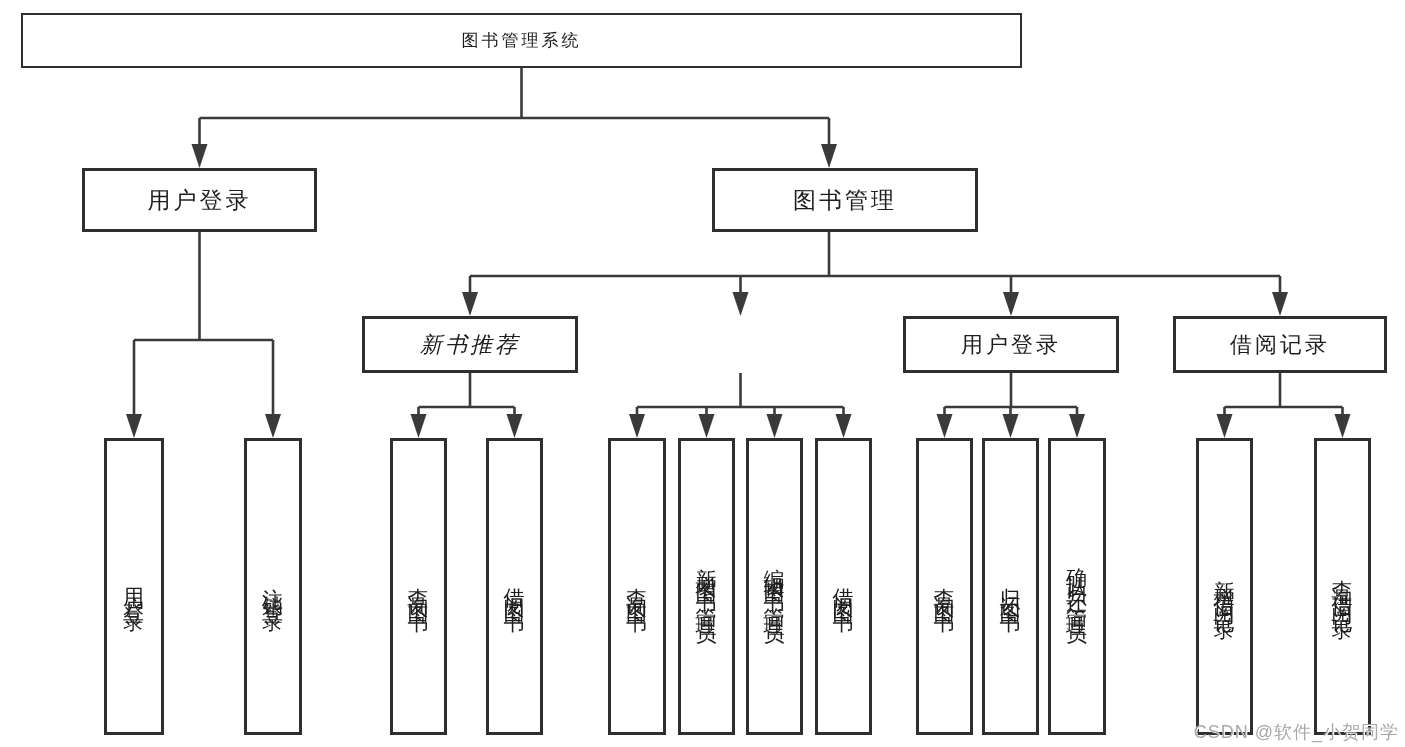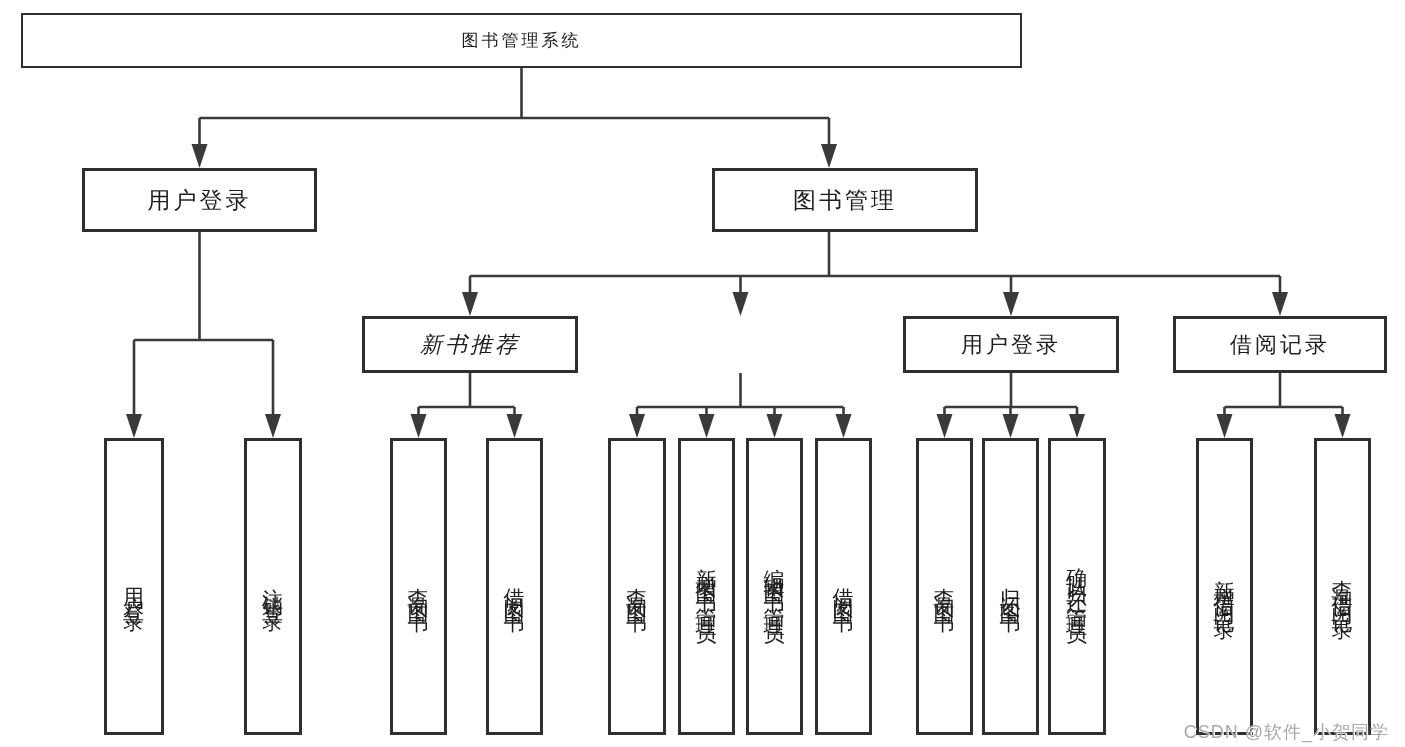--- a/index.html
+++ b/index.html
@@ -27,21 +27,21 @@
   .vlabel{
     writing-mode:vertical-rl;
     text-orientation:mixed;
     font-size:21px;
     letter-spacing:8px;
     line-height:1;
     color:#1e1e1e;
   }
   .watermark{
     position:absolute;
-    right:16px;bottom:3px;
+    right:6px;bottom:3px;
     font-size:18px;
     color:#a8a8a8;
     letter-spacing:1px;
     text-shadow:1px 1px 0 #ffffff;
     white-space:nowrap;
     z-index:5;
   }
 </style>
 </head>
 <body>

